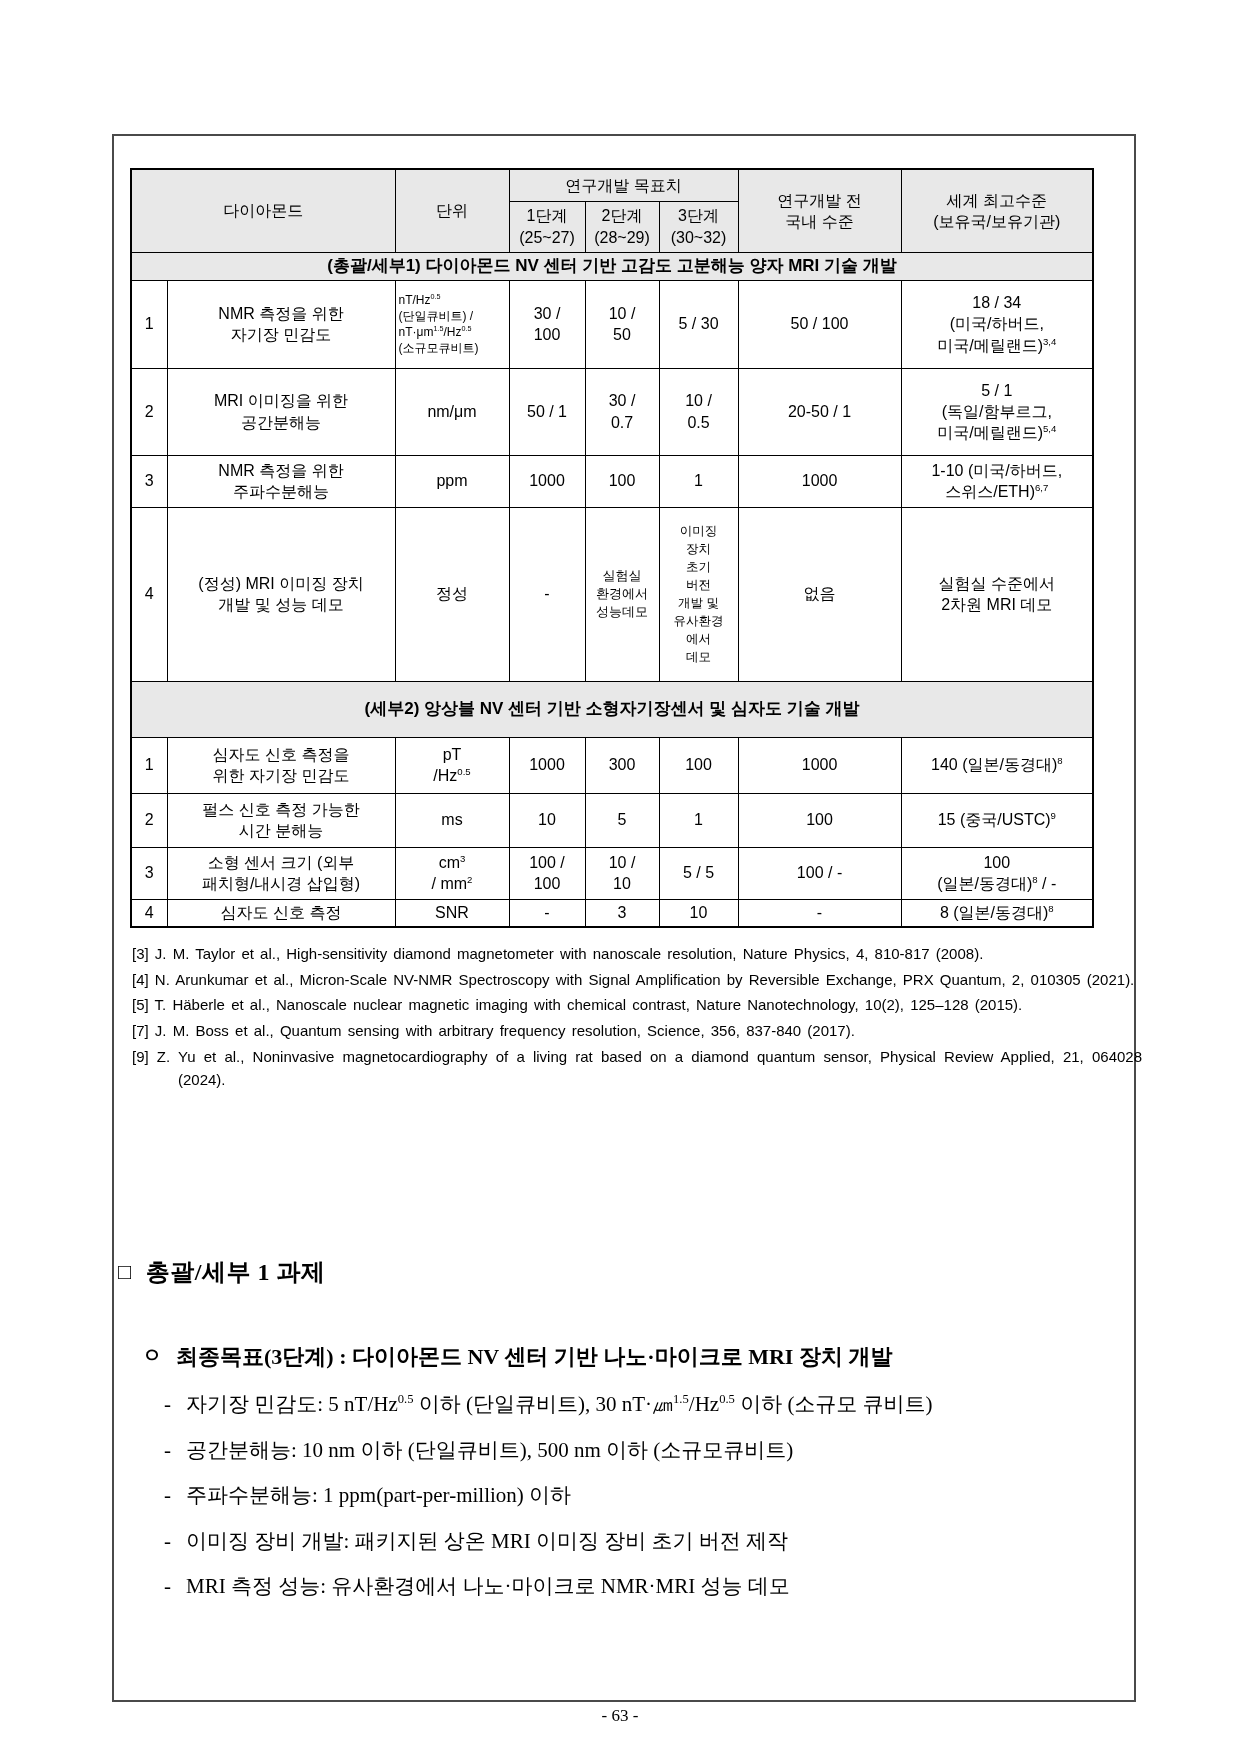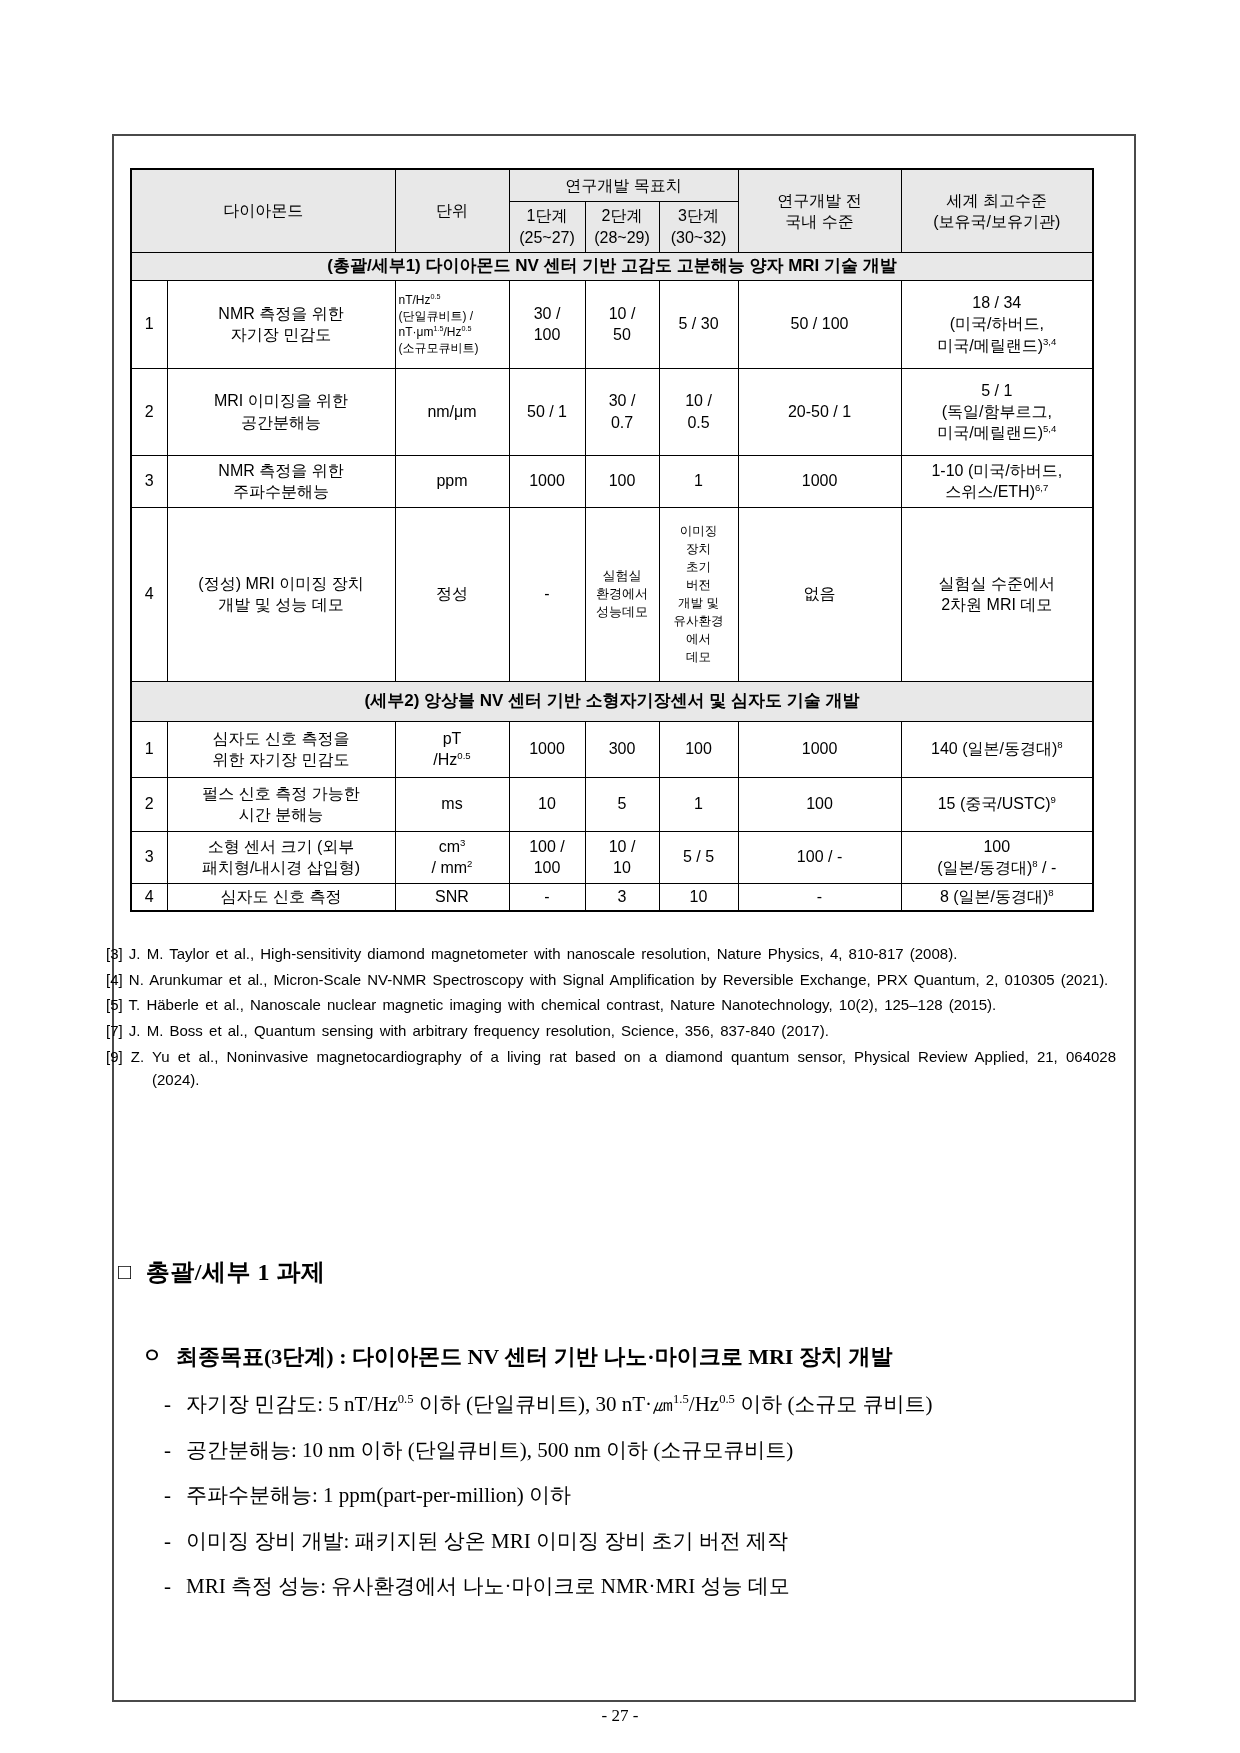--- a/index.html
+++ b/index.html
@@ -30,21 +30,21 @@
     background:#e8e8e8; font-weight:bold; font-size:17px;
     border-top:2px solid #000; border-bottom:2px solid #000;
   }
   .thickbot td { border-bottom:2px solid #000; }
   sup { font-size:0.60em; vertical-align:super; line-height:0; }
   .small-unit { font-size:12px; text-align:left !important; padding:1px 3px !important; line-height:1.35 !important;margin-top:30px; }
   .xs { font-size:13px; line-height:1.4 !important; }
   .xxs { font-size:12.5px; line-height:1.45 !important; }
   
   .refs {
-    position:absolute; left:106px; top:942px; width:1010px;
+    position:absolute; left:132px; top:942px; width:1010px;
     font-size:15px; line-height:1.58;
   }
   .ref {
     text-align:justify; padding-left:46px; text-indent:-46px;
     margin-bottom:2px; word-spacing:2px;
   }
   
   .goals {
     position:absolute; left:118px; top:1256px; width:1014px;
     font-family:"Liberation Serif","DejaVu Serif",serif;
@@ -136,21 +136,21 @@
         <td>4</td>
         <td>(정성) MRI 이미징 장치<br>개발 및 성능 데모</td>
         <td>정성</td>
         <td>-</td>
         <td class="xs">실험실<br>환경에서<br>성능데모</td>
         <td class="xxs">이미징<br>장치<br>초기<br>버전<br>개발 및<br>유사환경<br>에서<br>데모</td>
         <td>없음</td>
         <td>실험실 수준에서<br>2차원 MRI 데모</td>
       </tr>
 
-      <tr class="sec" style="height:40px">
+      <tr class="sec" style="height:56px">
         <td colspan="8">(세부2) 앙상블 NV 센터 기반 소형자기장센서 및 심자도 기술 개발</td>
       </tr>
 
       <tr style="height:56px">
         <td>1</td>
         <td>심자도 신호 측정을<br>위한 자기장 민감도</td>
         <td>pT<br>/Hz<sup>0.5</sup></td>
         <td>1000</td>
         <td>300</td>
         <td>100</td>
@@ -224,14 +224,14 @@
         <span class="dash">-</span>
         <span class="gtxt">이미징 장비 개발: 패키지된 상온 MRI 이미징 장비 초기 버전 제작</span>
       </div>
       <div class="goal-item">
         <span class="dash">-</span>
         <span class="gtxt">MRI 측정 성능: 유사환경에서 나노·마이크로 NMR·MRI 성능 데모</span>
       </div>
     </div>
   </div>
 
-  <div class="footer">- 27 -</div>
+  <div class="footer">- 63 -</div>
 </div>
 
 </body></html>

